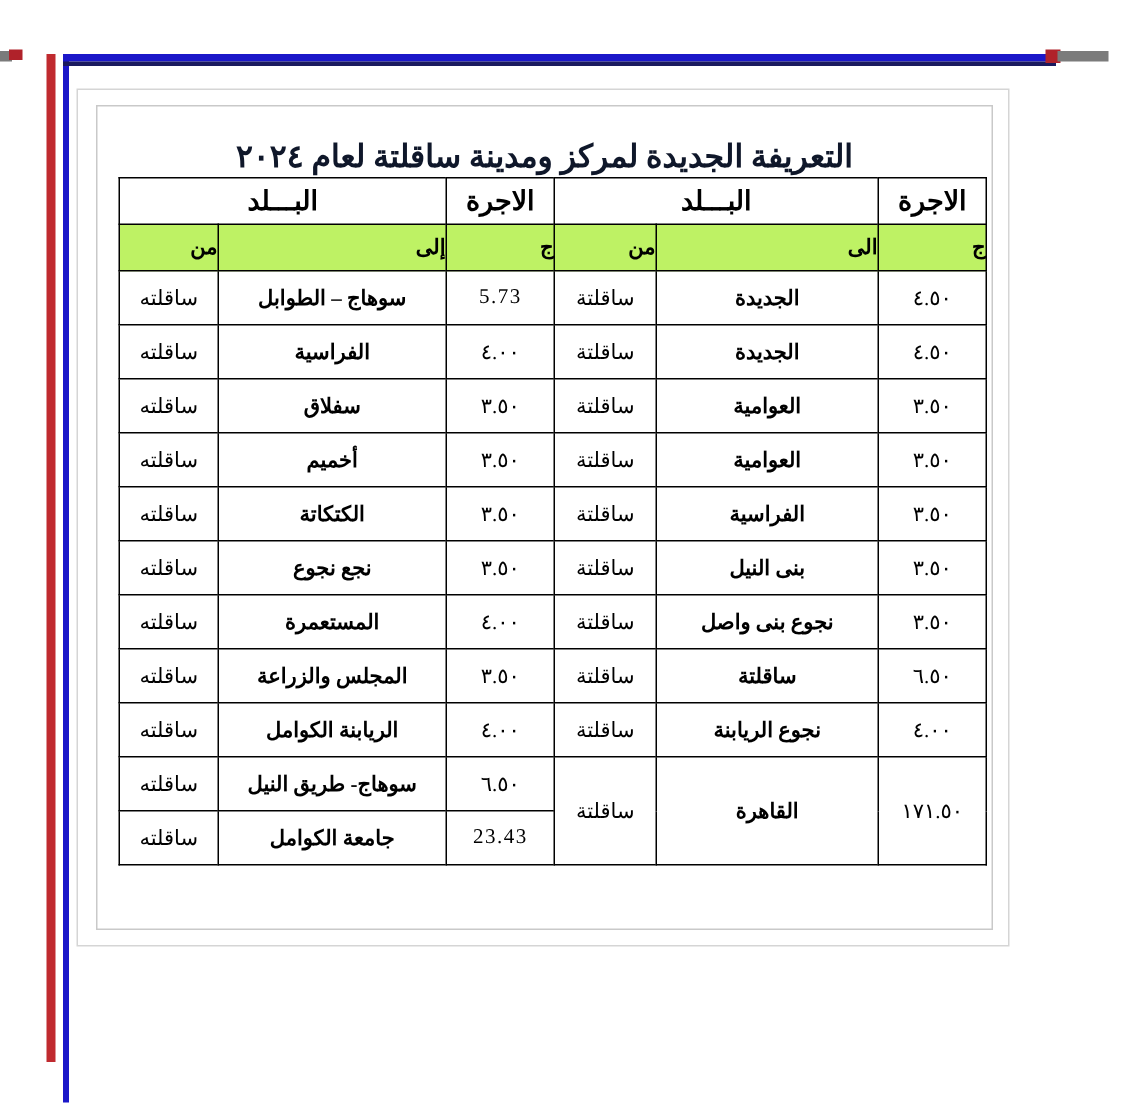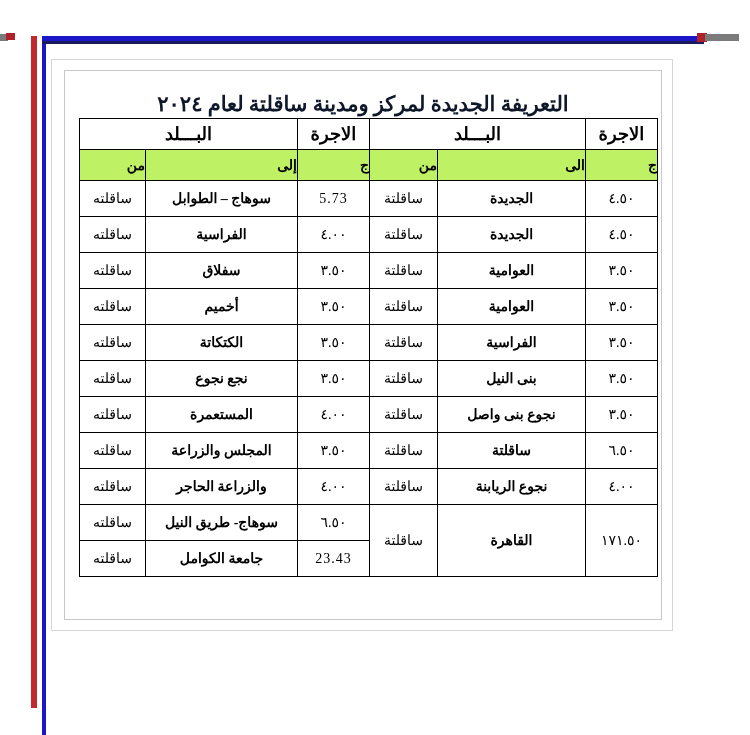--- a/index.html
+++ b/index.html
@@ -295,21 +295,21 @@
           <td class="fare">٣.٥٠</td>
           <td class="place">المجلس والزراعة</td>
           <td class="origin">ساقلته</td>
         </tr>
 
         <tr>
           <td class="fare">٤.٠٠</td>
           <td class="place">نجوع الريابنة</td>
           <td class="origin">ساقلتة</td>
           <td class="fare">٤.٠٠</td>
-          <td class="place">والزراعة الحاجر</td>
+          <td class="place">الريابنة الكوامل</td>
           <td class="origin">ساقلته</td>
         </tr>
 
         <tr>
           <td class="fare" rowspan="2">١٧١.٥٠</td>
           <td class="place" rowspan="2">القاهرة</td>
           <td class="origin" rowspan="2">ساقلتة</td>
           <td class="fare">٦.٥٠</td>
           <td class="place">سوهاج- طريق النيل</td>
           <td class="origin">ساقلته</td>

